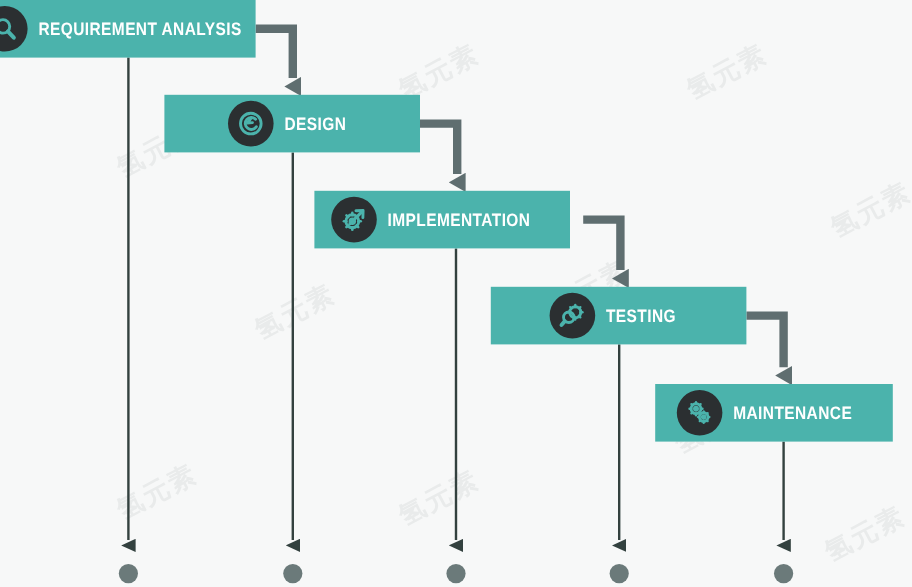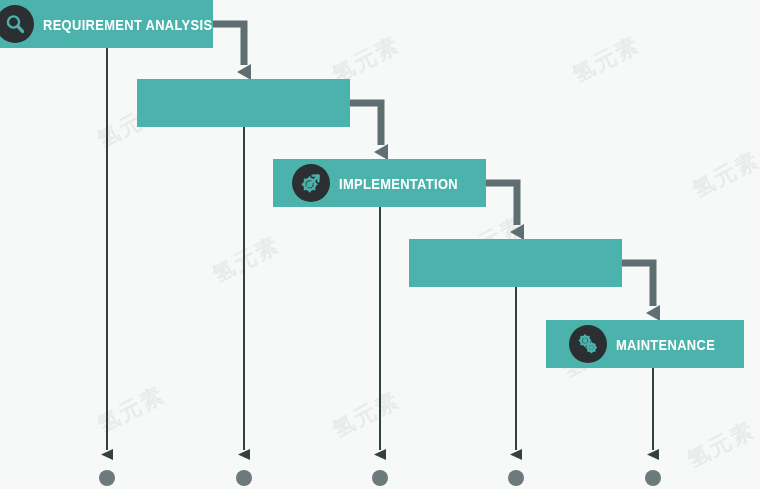--- a/index.html
+++ b/index.html
@@ -37,21 +37,20 @@
     position:absolute;left:0;top:0;right:0;bottom:0;
     background:var(--teal);
   }
   .stage-inner{
     position:relative;
     display:flex;
     align-items:center;
     gap:9px;
     width:100%;
     justify-content:center;
-    padding-left:11px;
   }
   .stage-icon{
     width:38px;height:38px;border-radius:50%;
     background:#2b2f31;
     display:flex;align-items:center;justify-content:center;
     flex:0 0 auto;
   }
   .stage-icon svg{display:block;}
   .stage-label{
     color:#ffffff;
@@ -121,22 +120,32 @@
             <svg width="24" height="24" viewBox="0 0 24 24">
               <circle cx="10.5" cy="10" r="5.6" stroke="#4bb3ac" fill="none" stroke-width="2.4" stroke-linecap="round" stroke-linejoin="round"></circle>
               <line x1="14.6" y1="14.2" x2="19.5" y2="19.4" stroke="#4bb3ac" stroke-width="3.4" stroke-linecap="round"></line>
             </svg>
           </div>
           <div class="stage-label">REQUIREMENT ANALYSIS</div>
         </div>
       </div>
       <div class="stage-box" style="--teal: #4bb3ac; left: 137px; top: 79px; width: 213px; height: 48px;">
         <div class="stage-fill"></div>
-      </div>
-      <div class="stage-box" style="--teal: #4bb3ac; left: 273px; top: 159px; width: 213px; height: 48px;">
+        <div class="stage-inner">
+          <div class="stage-icon">
+            <svg width="24" height="24" viewBox="0 0 24 24">
+              <circle cx="12" cy="12" r="8.6" stroke="#4bb3ac" fill="none" stroke-width="2.4" stroke-linecap="round" stroke-linejoin="round"></circle>
+              <path d="M16 8.4 A5 5 0 1 0 16.6 14.6" stroke="#4bb3ac" fill="none" stroke-width="2.4" stroke-linecap="round" stroke-linejoin="round"></path>
+              <path d="M12.4 7.2 L9.2 11.6 L13.4 11.2" stroke="#4bb3ac" fill="none" stroke-width="2.4" stroke-linecap="round" stroke-linejoin="round"></path>
+            </svg>
+          </div>
+          <div class="stage-label">DESIGN</div>
+        </div>
+      </div>
+      <div class="stage-box" style="--teal: #4bb3ac; left: 262px; top: 159px; width: 213px; height: 48px;">
         <div class="stage-fill"></div>
         <div class="stage-inner">
           <div class="stage-icon">
             <svg width="24" height="24" viewBox="0 0 24 24">
               <circle cx="10.6" cy="13.4" r="5.4" stroke="#4bb3ac" fill="none" stroke-width="2.4" stroke-linecap="round" stroke-linejoin="round"></circle>
               <circle cx="10.6" cy="13.4" r="1.9" stroke="#4bb3ac" fill="none" stroke-width="2.4" stroke-linecap="round" stroke-linejoin="round"></circle>
               <g stroke="#4bb3ac" stroke-width="2.2" stroke-linecap="round">
                 <line x1="10.6" y1="6.4" x2="10.6" y2="8.4"></line>
                 <line x1="10.6" y1="18.4" x2="10.6" y2="20.4"></line>
                 <line x1="3.6" y1="13.4" x2="5.6" y2="13.4"></line>
@@ -147,20 +156,39 @@
               </g>
               <path d="M8.6 15.4 L19 5.2" stroke="#4bb3ac" stroke-width="2.6" stroke-linecap="round"></path>
               <path d="M13.6 4.6 L19.6 4.4 L19.4 10.4" stroke="#4bb3ac" fill="none" stroke-width="2.4" stroke-linecap="round" stroke-linejoin="round"></path>
             </svg>
           </div>
           <div class="stage-label">IMPLEMENTATION</div>
         </div>
       </div>
       <div class="stage-box" style="--teal: #4bb3ac; left: 409px; top: 239px; width: 213px; height: 48px;">
         <div class="stage-fill"></div>
+        <div class="stage-inner">
+          <div class="stage-icon">
+            <svg width="24" height="24" viewBox="0 0 24 24">
+              <circle cx="14.4" cy="9.2" r="4.6" stroke="#4bb3ac" fill="none" stroke-width="2.4" stroke-linecap="round" stroke-linejoin="round"></circle>
+              <g stroke="#4bb3ac" stroke-width="2" stroke-linecap="round">
+                <line x1="14.4" y1="3.2" x2="14.4" y2="4.8"></line>
+                <line x1="14.4" y1="13.6" x2="14.4" y2="15.2"></line>
+                <line x1="8.4" y1="9.2" x2="10" y2="9.2"></line>
+                <line x1="18.8" y1="9.2" x2="20.4" y2="9.2"></line>
+                <line x1="10.2" y1="5" x2="11.3" y2="6.1"></line>
+                <line x1="17.5" y1="12.3" x2="18.6" y2="13.4"></line>
+                <line x1="17.5" y1="6.1" x2="18.6" y2="5"></line>
+              </g>
+              <circle cx="9" cy="13.4" r="4.4" stroke="#4bb3ac" fill="none" stroke-width="2.4" stroke-linecap="round" stroke-linejoin="round"></circle>
+              <line x1="5.7" y1="16.6" x2="2.9" y2="19.8" stroke="#4bb3ac" stroke-width="3.2" stroke-linecap="round"></line>
+            </svg>
+          </div>
+          <div class="stage-label">TESTING</div>
+        </div>
       </div>
       <div class="stage-box" style="--teal: #4bb3ac; left: 546px; top: 320px; width: 198px; height: 48px;">
         <div class="stage-fill"></div>
         <div class="stage-inner">
           <div class="stage-icon">
             <svg width="24" height="24" viewBox="0 0 24 24">
               <circle cx="9" cy="8.6" r="4.1" stroke="#4bb3ac" fill="none" stroke-width="2.4" stroke-linecap="round" stroke-linejoin="round"></circle>
               <circle cx="9" cy="8.6" r="1.3" stroke="#4bb3ac" fill="none" stroke-width="2.4" stroke-linecap="round" stroke-linejoin="round"></circle>
               <g stroke="#4bb3ac" stroke-width="2" stroke-linecap="round">
                 <line x1="9" y1="3.2" x2="9" y2="4.6"></line>

